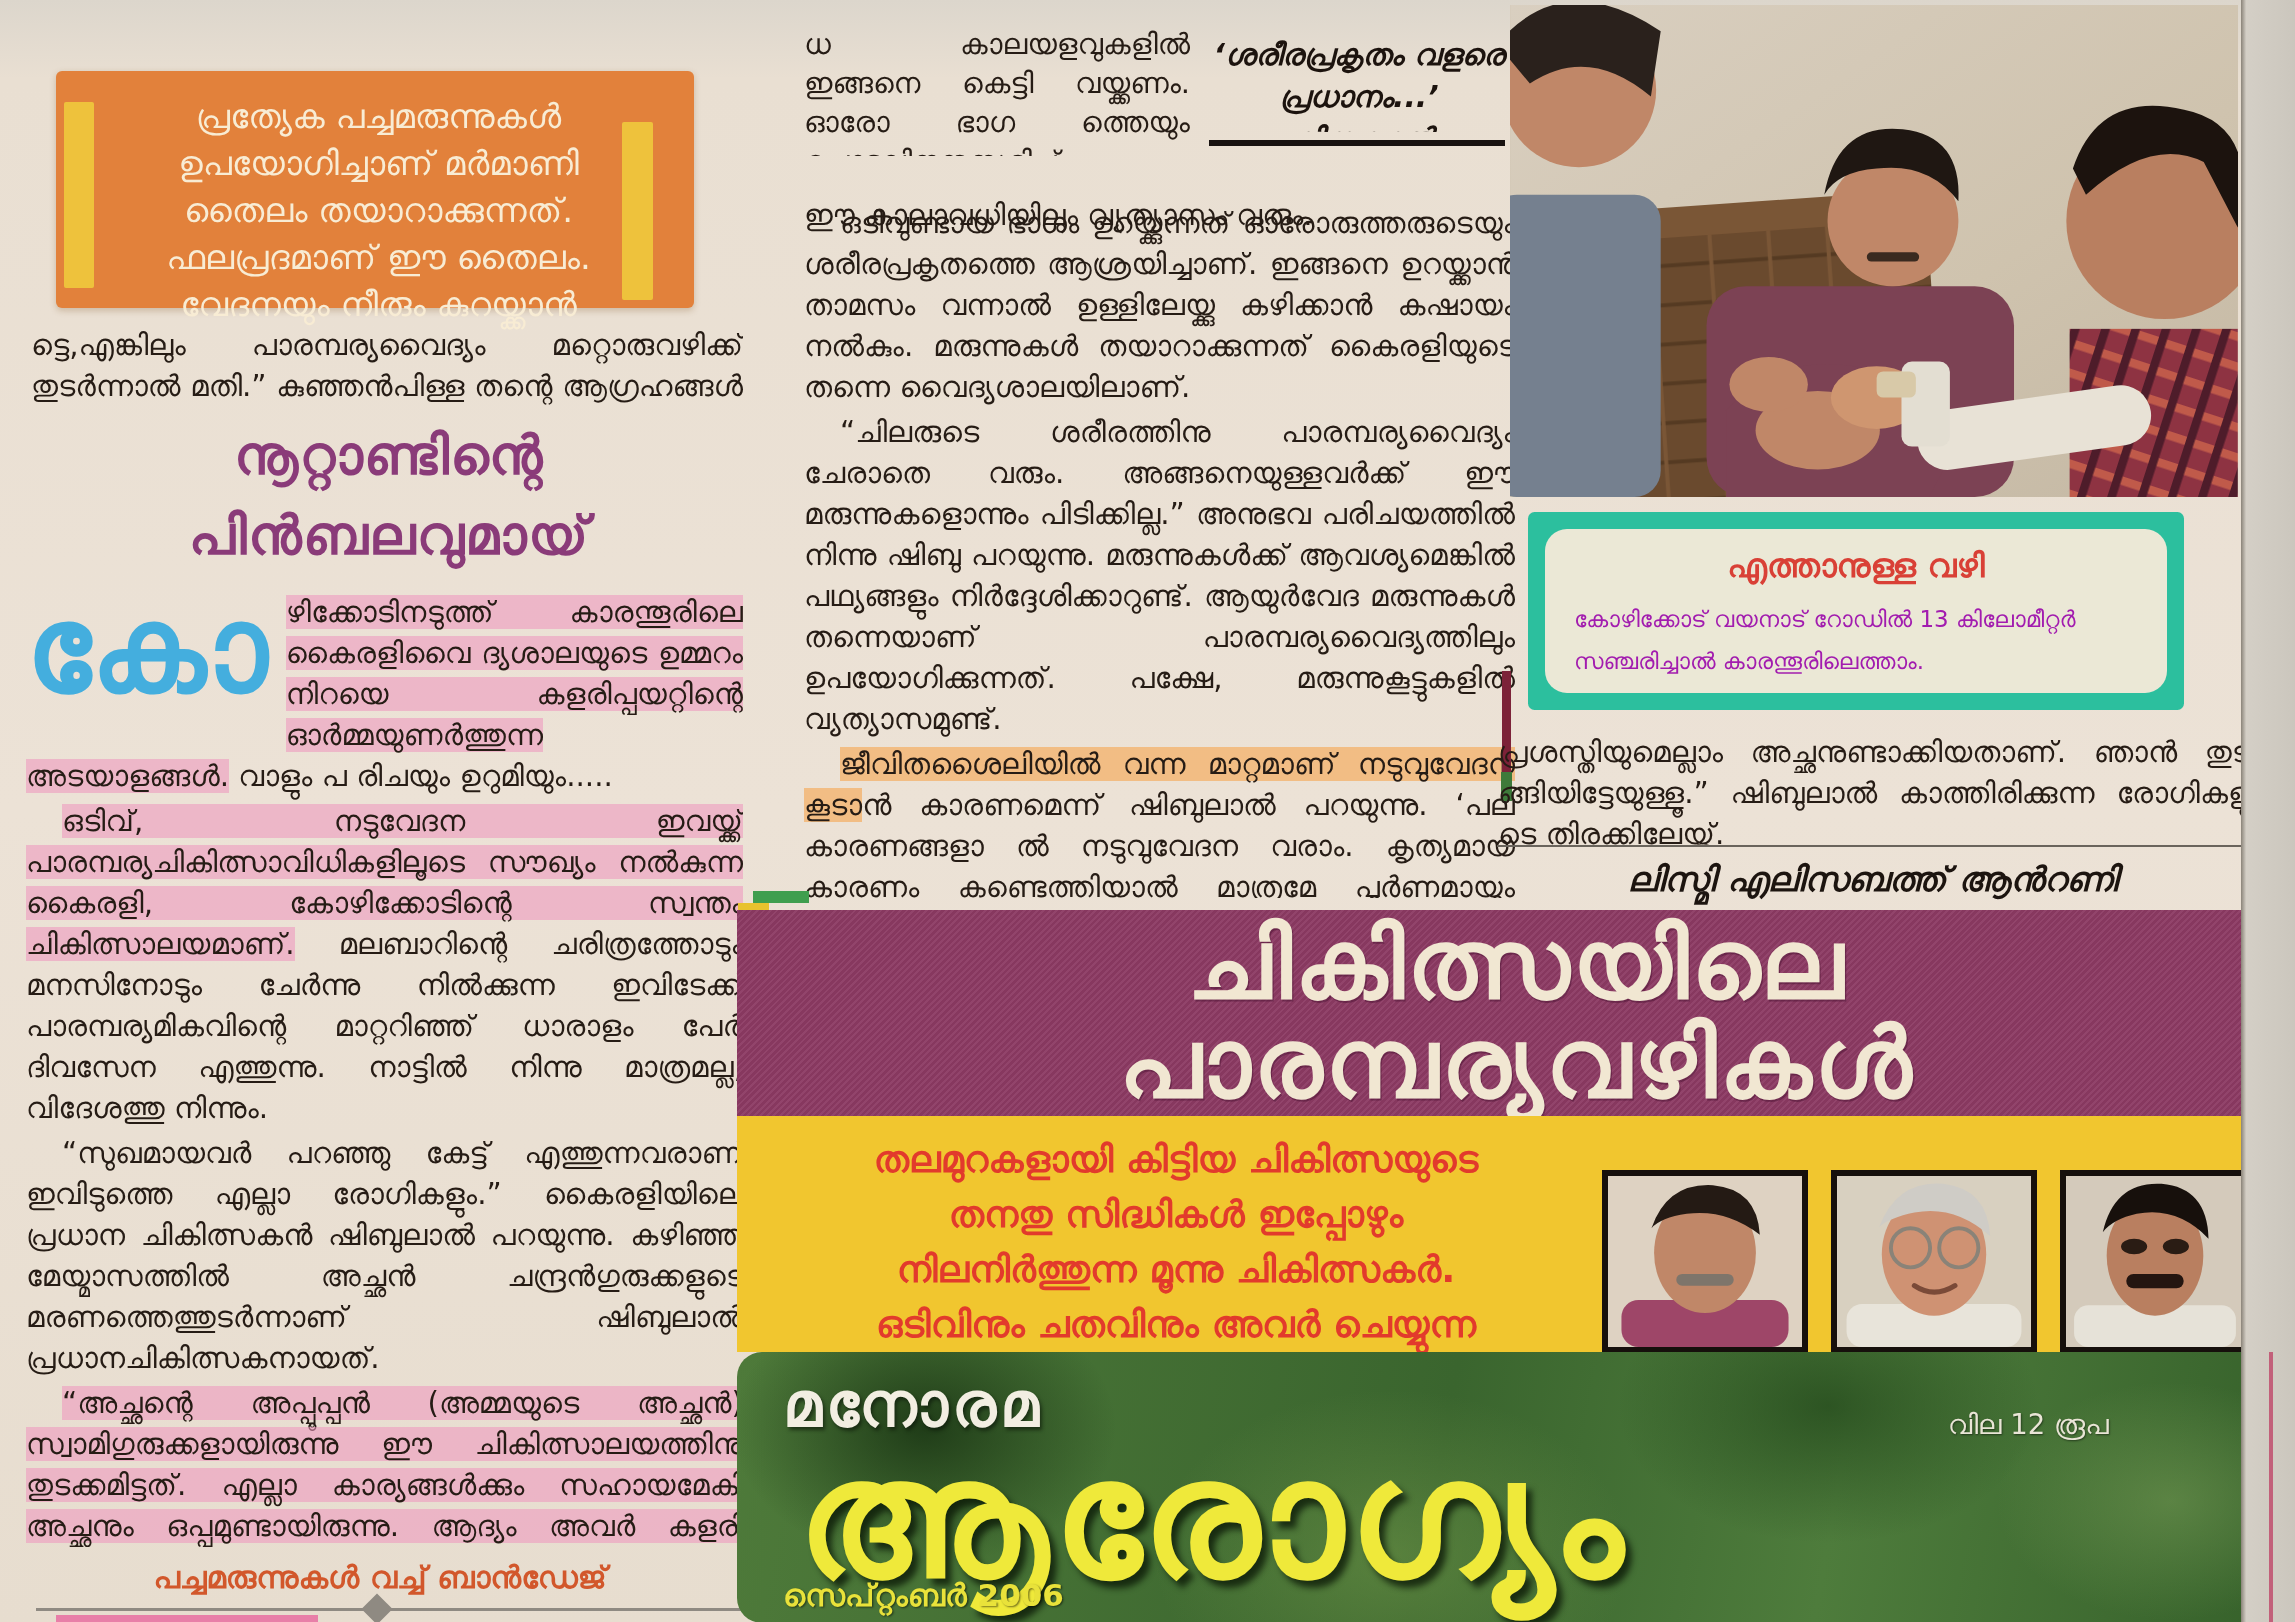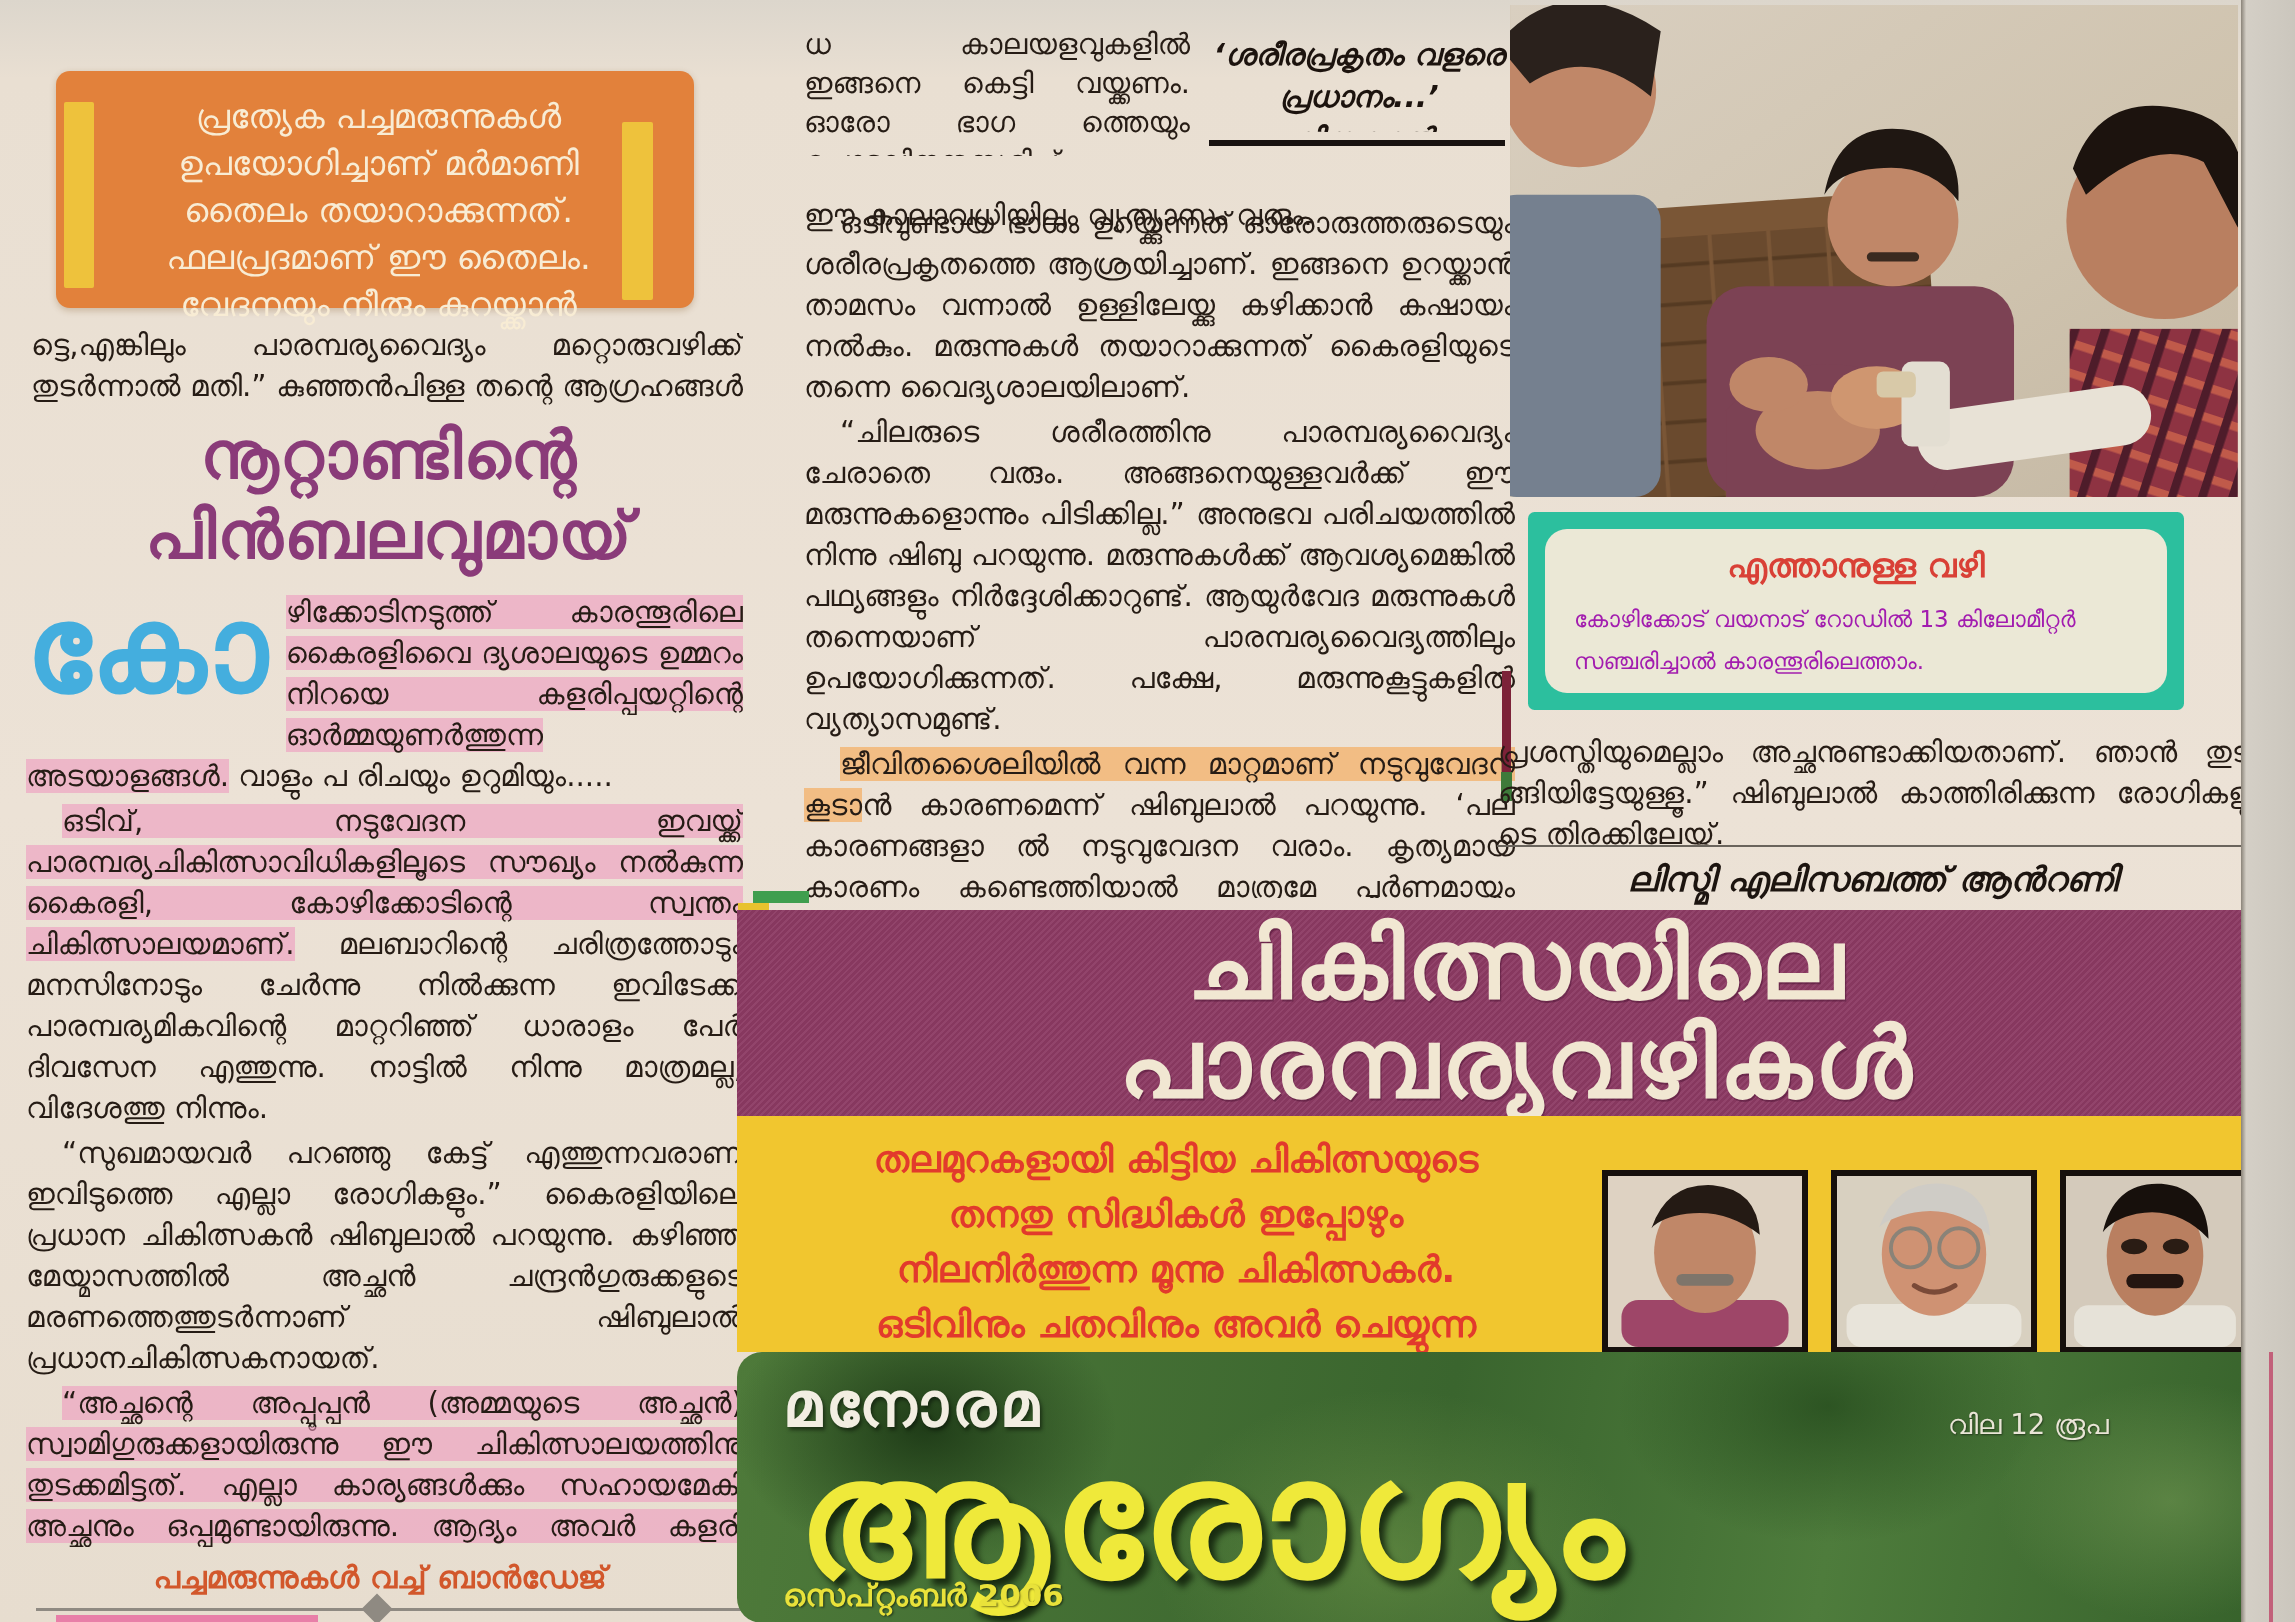--- a/index.html
+++ b/index.html
@@ -1,28 +1,28 @@
 <!DOCTYPE html>
 <html style="font-size:10.5px"><head>
 <meta charset="utf-8">
 <style>
   html,body{margin:0;padding:0;background:#b8b2a8;}
   .page{position:relative;width:2295px;height:1623px;overflow:hidden;
         background:linear-gradient(180deg,#dcd6cc 0,#e9dfd2 79px,#ece2d6 50%,#e7ddcf 100%);
         font-family:"DejaVu Sans",sans-serif;color:#261c15;}
   .abs{position:absolute;}
   
-  .info-box{background:#e2813b;border-radius:14px;box-shadow:0 2.6px 6.5px rgba(120,70,20,.25);}
+  .info-box{background:#e2813b;border-radius:6px;box-shadow:0 2.6px 6.5px rgba(120,70,20,.25);}
   .info-box .txt{position:absolute;left:46px;top:22px;right:39px;text-align:center;
       color:#f8ecd4;font-size:34px;line-height:47px;font-weight:500;}
   .ybar{position:absolute;background:#eec23c;border-radius:2px;}
   .body-par{font-size:29.4px;line-height:41px;text-align:justify;}
   .body-par p{margin:0 0 3.9px 0;text-indent:36px;}
   .body-par p.noindent{text-indent:0;}
-  .headline{font-weight:bold;color:#8a3b79;font-size:66px;line-height:80px;text-align:center;
+  .headline{font-weight:bold;color:#8a3b79;font-size:54px;line-height:80px;text-align:center;
       letter-spacing:1.3px;}
   .dropcap{float:left;font-size:121px;line-height:98px;font-weight:bold;color:#44aede;
       margin:9.2px 18.3px 19.6px 0;}
   .hl-pink{background:rgba(238,148,190,.55);box-decoration-break:clone;-webkit-box-decoration-break:clone;}
   .hl-orange{background:rgba(245,166,82,.62);box-decoration-break:clone;-webkit-box-decoration-break:clone;}
   .pen{text-decoration-style:wavy;text-decoration-color:rgba(56,56,142,.85);
       text-decoration-thickness:2px;text-underline-offset:7.9px;}
   .caption{color:#d2572b;font-weight:bold;font-size:31px;text-align:center;}
   .rule{background:#8f8a82;}
   .diamond{width:22px;height:22px;background:#8f8a82;transform:rotate(45deg);}

